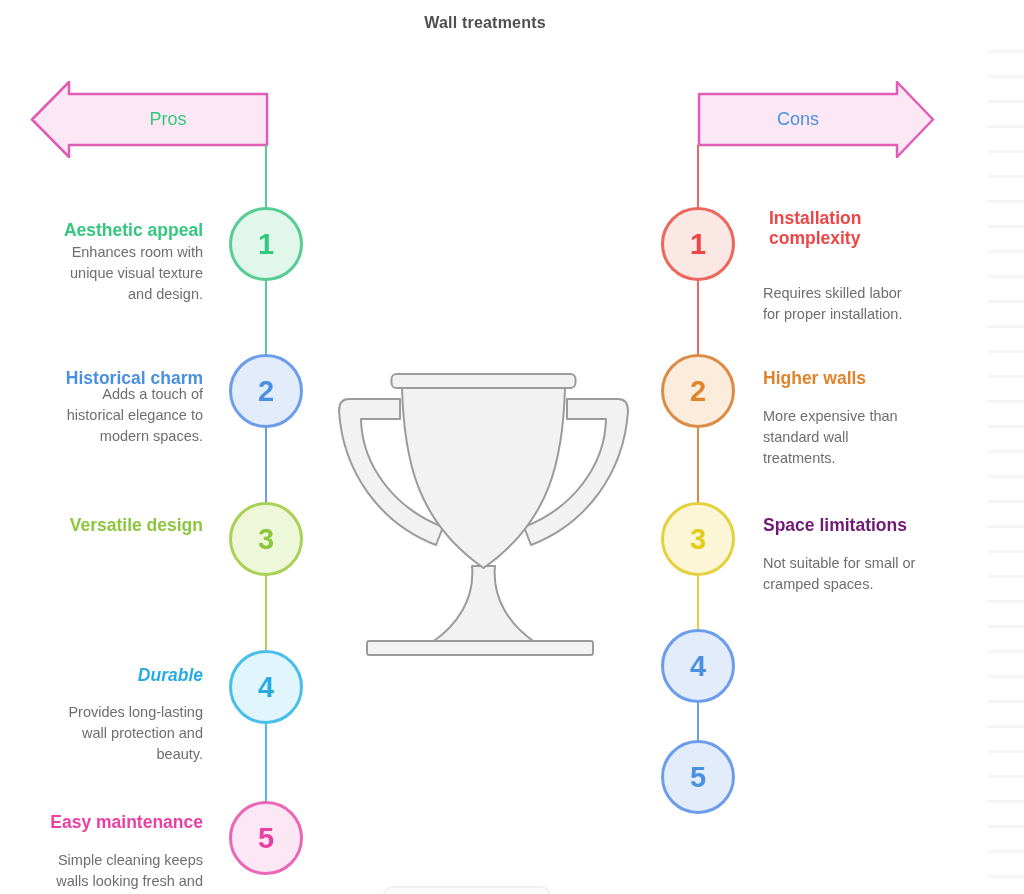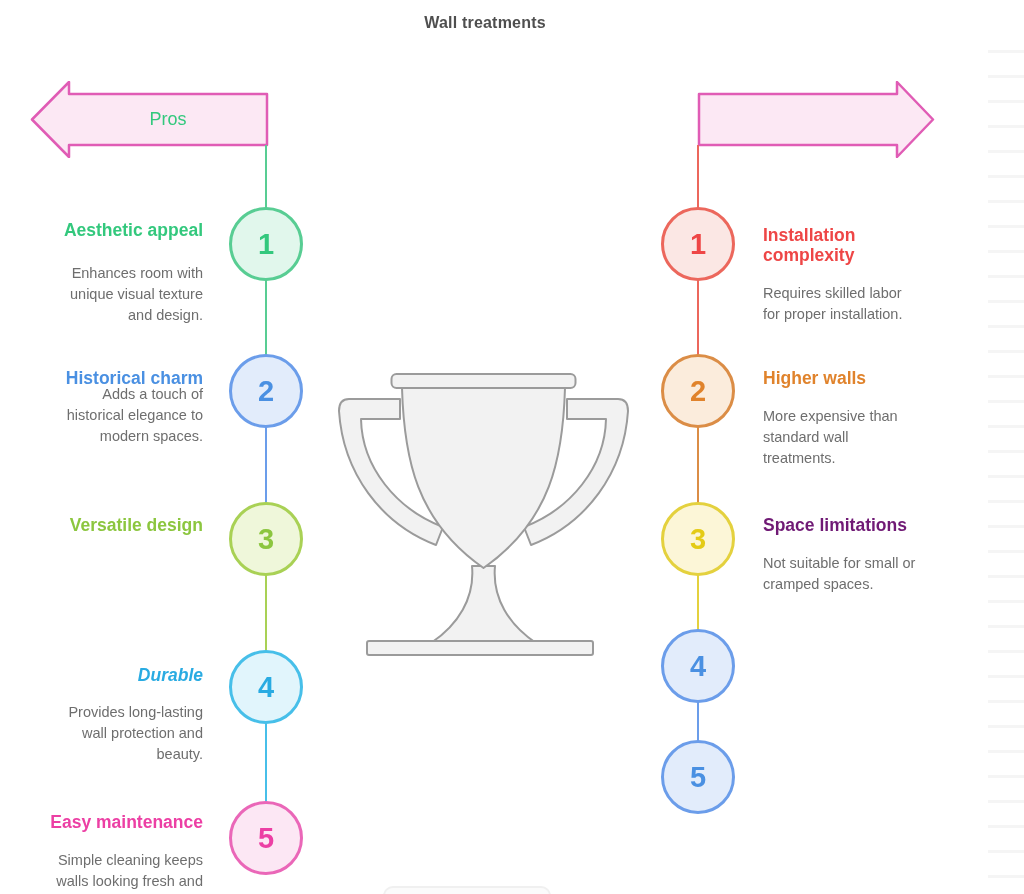--- a/index.html
+++ b/index.html
@@ -55,20 +55,21 @@
   <div class="edge-dashes"></div>
 
   <svg class="banner-svg" style="left:30px;top:81px;" width="240" height="77" viewBox="0 0 240 77">
     <polygon points="237,13 39,13 39,1 2,38.5 39,76 39,64 237,64" stroke-width="2.5" stroke-linejoin="round" style="fill: rgb(252, 232, 244); stroke: rgb(224, 92, 181);"></polygon>
   </svg>
   <div class="banner-label" style="left: 69px; top: 94px; color: rgb(51, 200, 125);">Pros</div>
 
   <svg class="banner-svg" style="left:695px;top:81px;" width="240" height="77" viewBox="0 0 240 77">
     <polygon points="4,13 202,13 202,1 238,38.5 202,76 202,64 4,64" stroke-width="2.5" stroke-linejoin="round" style="fill: rgb(252, 232, 244); stroke: rgb(224, 92, 181);"></polygon>
   </svg>
+  <div class="banner-label" style="left: 699px; top: 94px; color: rgb(74, 144, 226);">Cons</div>
 
   <div class="connector" style="left: 265px; top: 145px; height: 63px; background: rgb(88, 205, 147);"></div>
   <div class="connector" style="left: 265px; top: 280px; height: 75px; background: rgb(88, 205, 147);"></div>
   <div class="connector" style="left: 265px; top: 427px; height: 76px; background: rgb(107, 157, 234);"></div>
   <div class="connector" style="left: 265px; top: 575px; height: 76px; background: rgb(169, 209, 85);"></div>
   <div class="connector" style="left: 265px; top: 723px; height: 79px; background: rgb(71, 191, 233);"></div>
 
   <div class="connector" style="left: 697px; top: 145px; height: 63px; background: rgb(236, 103, 92);"></div>
   <div class="connector" style="left: 697px; top: 280px; height: 75px; background: rgb(236, 103, 92);"></div>
   <div class="connector" style="left: 697px; top: 427px; height: 76px; background: rgb(219, 141, 70);"></div>
@@ -101,41 +102,41 @@
     <span>3</span>
     </div>
   <div class="circle" style="left: 661px; top: 629px; border-color: rgb(107, 157, 234); background: rgb(226, 236, 251); color: rgb(74, 144, 226);">
     <span>4</span>
     </div>
   <div class="circle" style="left: 661px; top: 740px; border-color: rgb(107, 157, 234); background: rgb(226, 236, 251); color: rgb(74, 144, 226);">
     <span>5</span>
     </div>
 
   <div class="item-title pros-text" style="top: 220px; color: rgb(51, 200, 125);">Aesthetic appeal</div>
-  <div class="item-desc pros-desc" style="top:263px;">Enhances room with
+  <div class="item-desc pros-desc" style="top:242px;">Enhances room with
 unique visual texture
 and design.</div>
 
   <div class="item-title pros-text" style="top: 368px; color: rgb(74, 144, 226);">Historical charm</div>
   <div class="item-desc pros-desc" style="top:384px;">Adds a touch of
 historical elegance to
 modern spaces.</div>
 
   <div class="item-title pros-text" style="top: 515px; color: rgb(140, 198, 63);">Versatile design</div>
 
   <div class="item-title pros-text" style="top: 665px; color: rgb(41, 171, 226); font-style: italic;">Durable</div>
   <div class="item-desc pros-desc" style="top:702px;">Provides long-lasting
 wall protection and
 beauty.</div>
 
   <div class="item-title pros-text" style="top: 812px; color: rgb(236, 63, 164);">Easy maintenance</div>
   <div class="item-desc pros-desc" style="top:850px;">Simple cleaning keeps
 walls looking fresh and</div>
 
-  <div class="item-title cons-text" style="top: 225px; width: 160px; color: rgb(238, 70, 70);">Installation complexity</div>
+  <div class="item-title cons-text" style="top: 208px; width: 160px; color: rgb(238, 70, 70); margin-left: 6px;">Installation complexity</div>
   <div class="item-desc cons-desc" style="top:283px;">Requires skilled labor
 for proper installation.</div>
 
   <div class="item-title cons-text" style="top: 368px; color: rgb(224, 131, 44);">Higher walls</div>
   <div class="item-desc cons-desc" style="top:406px;">More expensive than
 standard wall
 treatments.</div>
 
   <div class="item-title cons-text" style="top: 515px; color: #701a75;">Space limitations</div>
   <div class="item-desc cons-desc" style="top:553px;">Not suitable for small or

